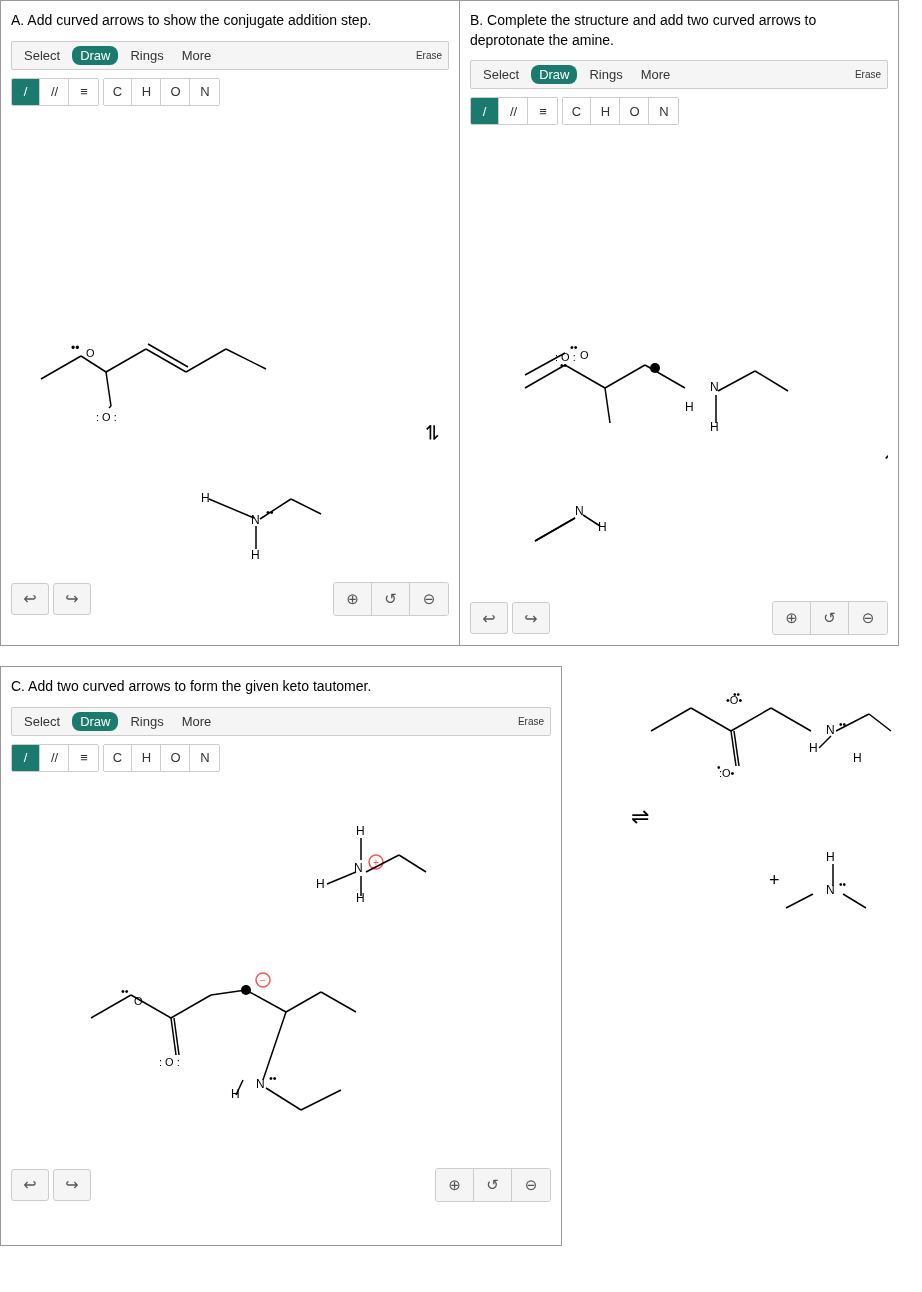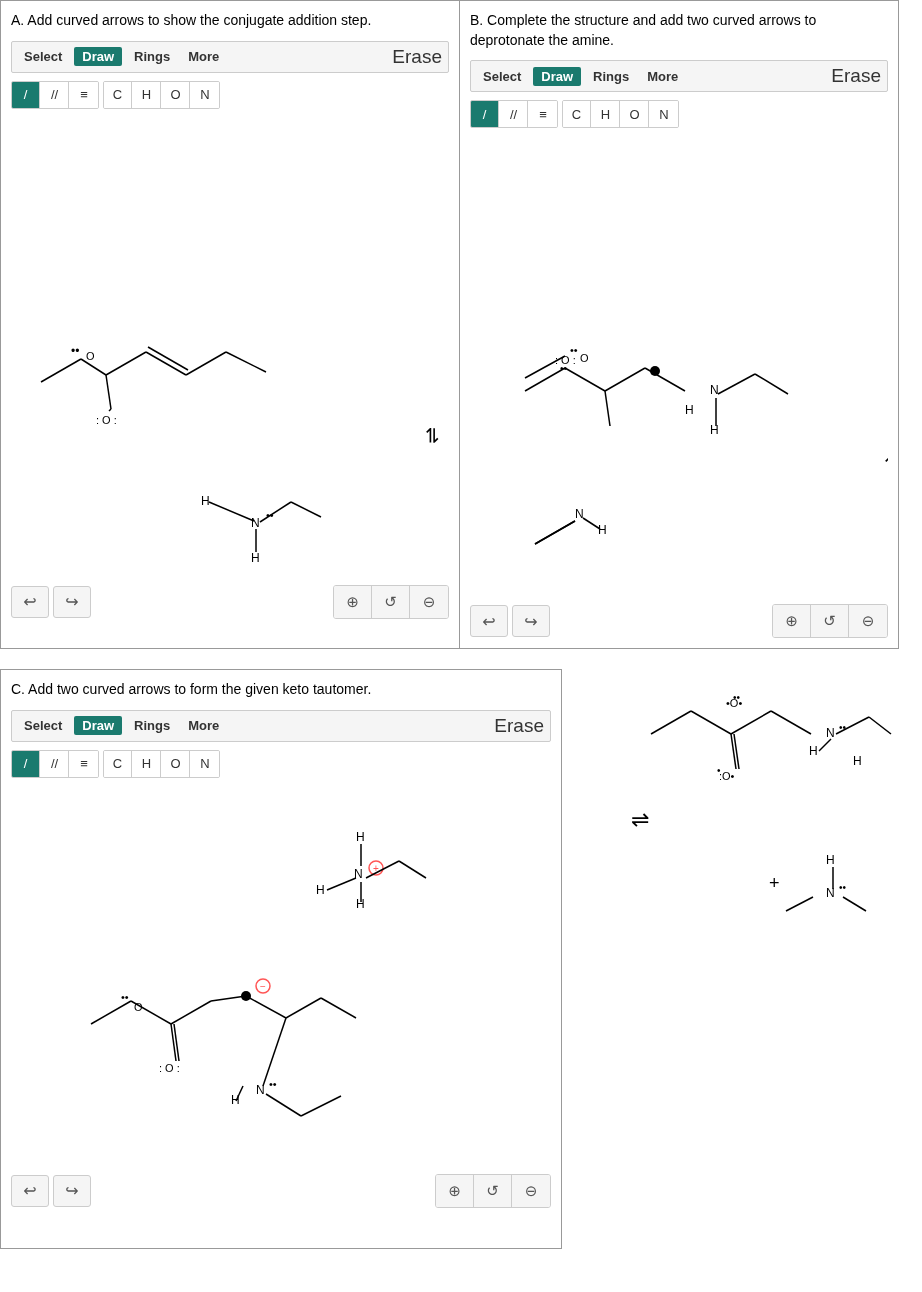--- a/index.html
+++ b/index.html
@@ -76,38 +76,37 @@
       border-radius: 2px;
     }
 
     .toolbar-btn {
       cursor: pointer;
       padding: 2px 6px;
       font-size: 13px;
       background: none;
       border: none;
       color: #333;
-      font-weight: bold;
     }
 
     .toolbar-btn.active {
       background: #1a7a6e;
       color: #fff;
-      border-radius: 2px;
+      border-radius: 8px;
       padding: 2px 8px;
     }
 
     .toolbar-spacer {
       flex: 1;
     }
 
     .toolbar-erase {
       cursor: pointer;
       color: #333;
-      font-size: 19px;
+      font-size: 10px;
       background: none;
       border: none;
     }
 
     .bond-buttons {
       display: flex;
       gap: 1px;
       border: 1px solid #ccc;
       border-radius: 2px;
       overflow: hidden;

